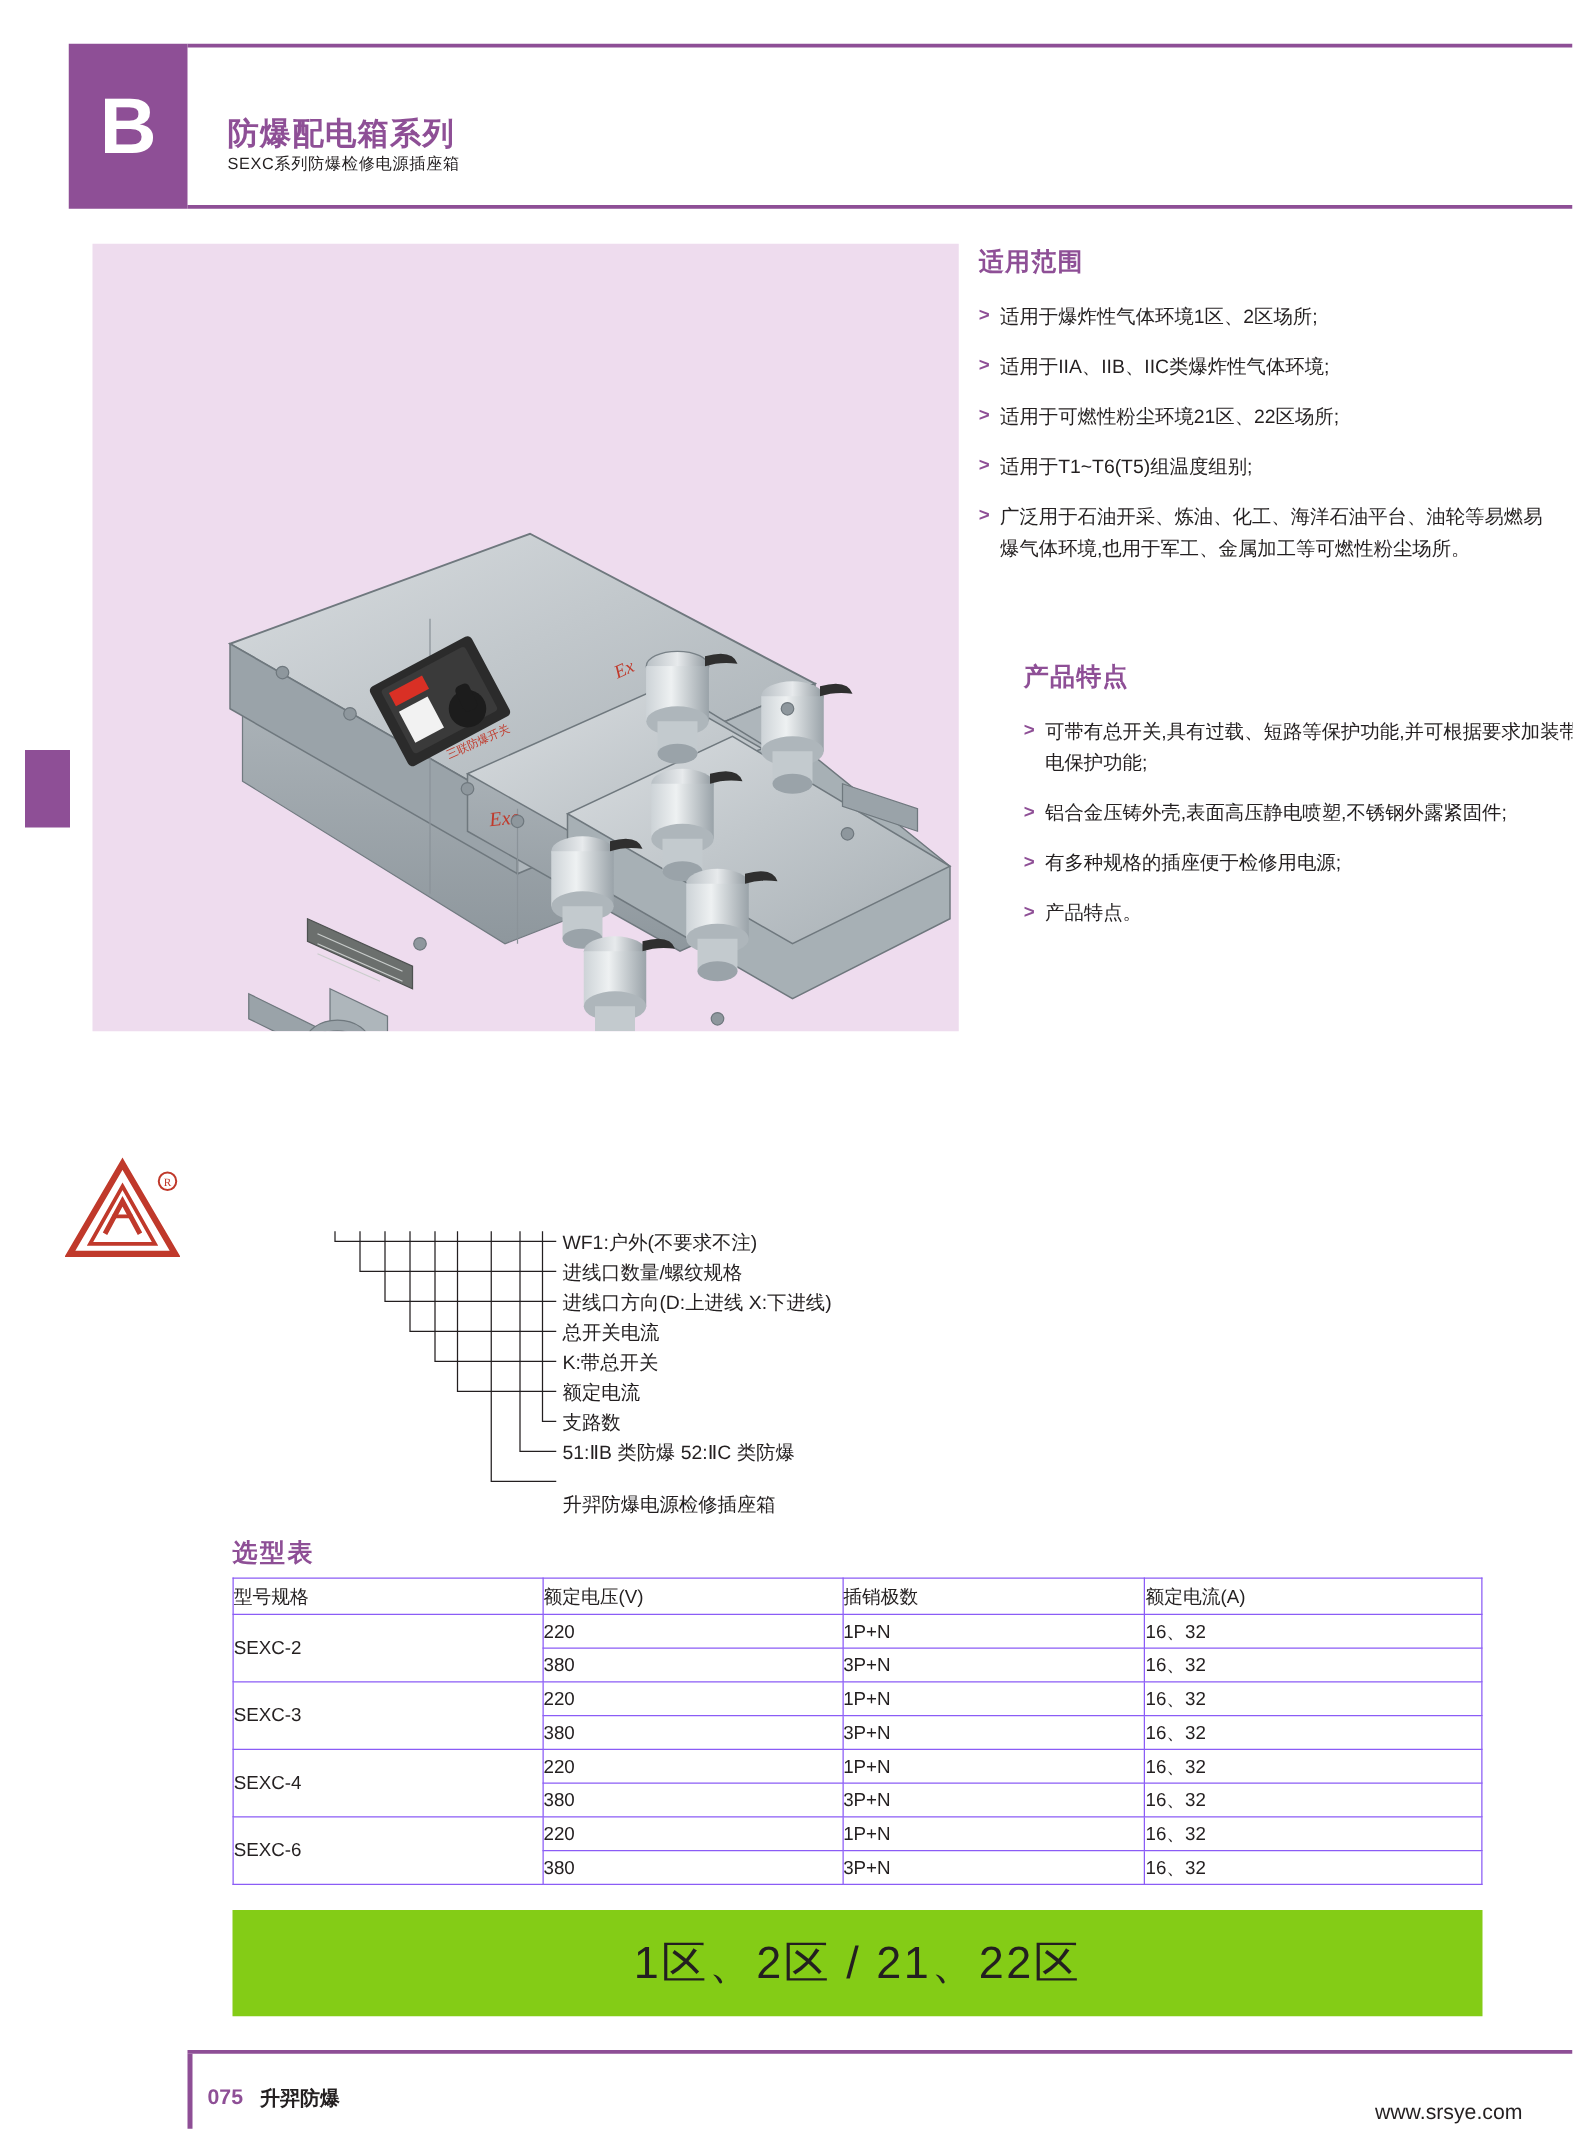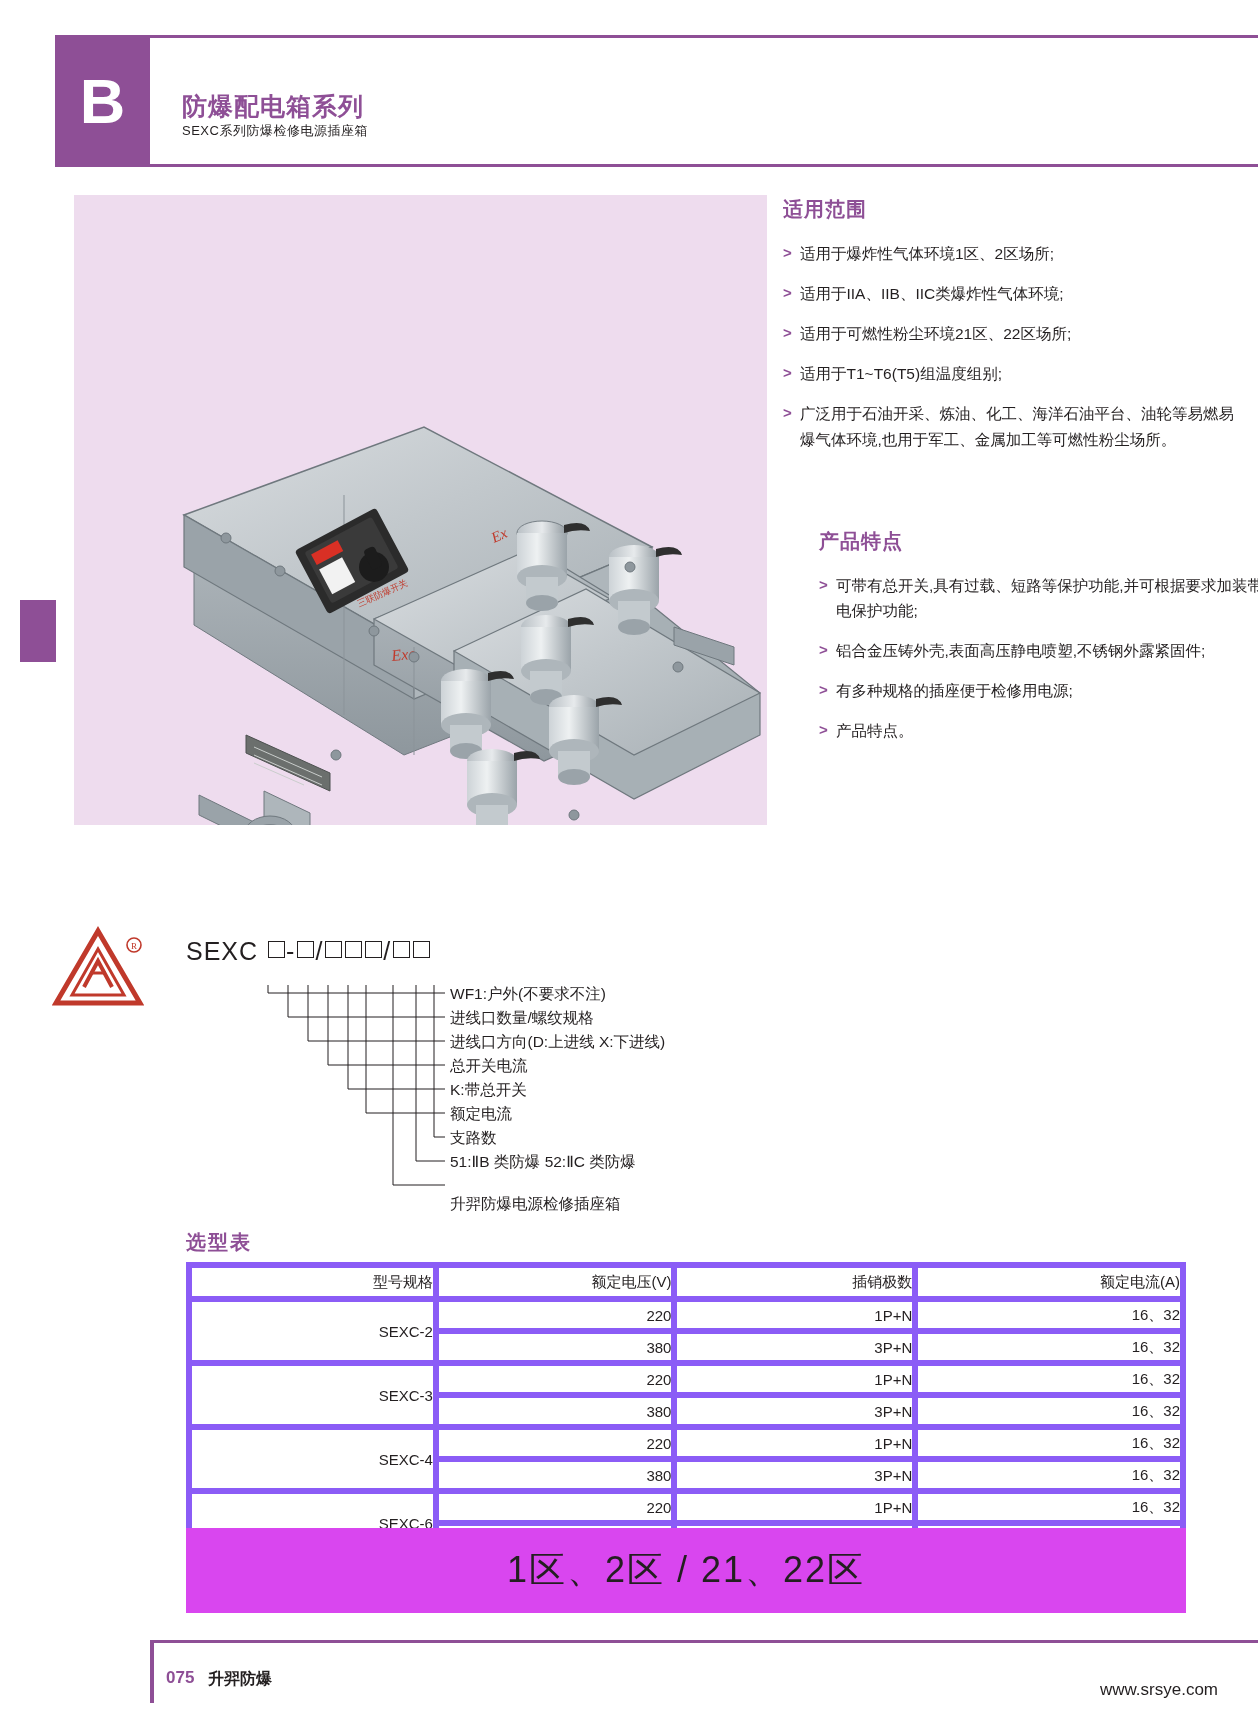--- a/index.html
+++ b/index.html
@@ -195,39 +195,39 @@
     letter-spacing: 2px;
   }
   table.sel {
     position: absolute;
     left: 186px; top: 1262px;
     width: 1000px;
     border-collapse: collapse;
     font-size: 15px;
   }
   table.sel th, table.sel td {
-    border: 6px solid #8b5cf6;
-    text-align: right;
+    border: 1px solid #8b5cf6;
+    text-align: left;
     padding: 0;
     height: 26px;
     color: #231f20;
     font-weight: normal;
   }
   table.sel th { height: 28px; }
   table.sel td.model { width: 248px; }
   table.sel td.volt  { width: 240px; }
   table.sel td.pole  { width: 242px; }
   table.sel td.cur   { width: 270px; }
 
   
   .zone-banner {
     position: absolute;
     left: 186px; top: 1528px;
     width: 1000px; height: 85px;
-    background: #d946ef;
+    background: #84cc16;
     display: flex;
     align-items: center;
     justify-content: center;
     font-size: 36px;
     color: #231f20;
     letter-spacing: 2px;
   }
 
   
   .footer-rule {
@@ -444,24 +444,20 @@
     <polygon points="46,6 88,78 4,78" fill="none" stroke="#c0392b" stroke-width="5"></polygon>
     <polygon points="46,24 72,70 20,70" fill="none" stroke="#c0392b" stroke-width="3"></polygon>
     <path d="M32 62 L46 36 L60 62" fill="none" stroke="#c0392b" stroke-width="4"></path>
     <path d="M38 48 h16" stroke="#c0392b" stroke-width="3"></path>
     <circle cx="82" cy="20" r="7" fill="none" stroke="#c0392b" stroke-width="1.6"></circle>
     <text x="82" y="24" font-size="9" fill="#c0392b" text-anchor="middle" font-family="Liberation Serif, serif">R</text>
   </svg>
 </div>
 
 <div class="model-block">
-  <div class="model-code">
-    <span>SEXC</span>
-    <span class="box"></span>-<span class="box"></span>/<span class="box"></span><span class="box"></span><span class="box"></span>/<span class="box"></span><span class="box"></span>
-  </div>
 </div>
 
 <div class="model-diagram">
   <svg width="640" height="260" viewBox="0 0 640 260">
 
     <polyline points="213,10 213,210 265,210" fill="none" stroke="#231f20" stroke-width="1"></polyline>
     <polyline points="236,10 236,186 265,186" fill="none" stroke="#231f20" stroke-width="1"></polyline>
     <polyline points="254,10 254,162 265,162" fill="none" stroke="#231f20" stroke-width="1"></polyline>
     <polyline points="186,10 186,138 265,138" fill="none" stroke="#231f20" stroke-width="1"></polyline>
     <polyline points="168,10 168,114 265,114" fill="none" stroke="#231f20" stroke-width="1"></polyline>

